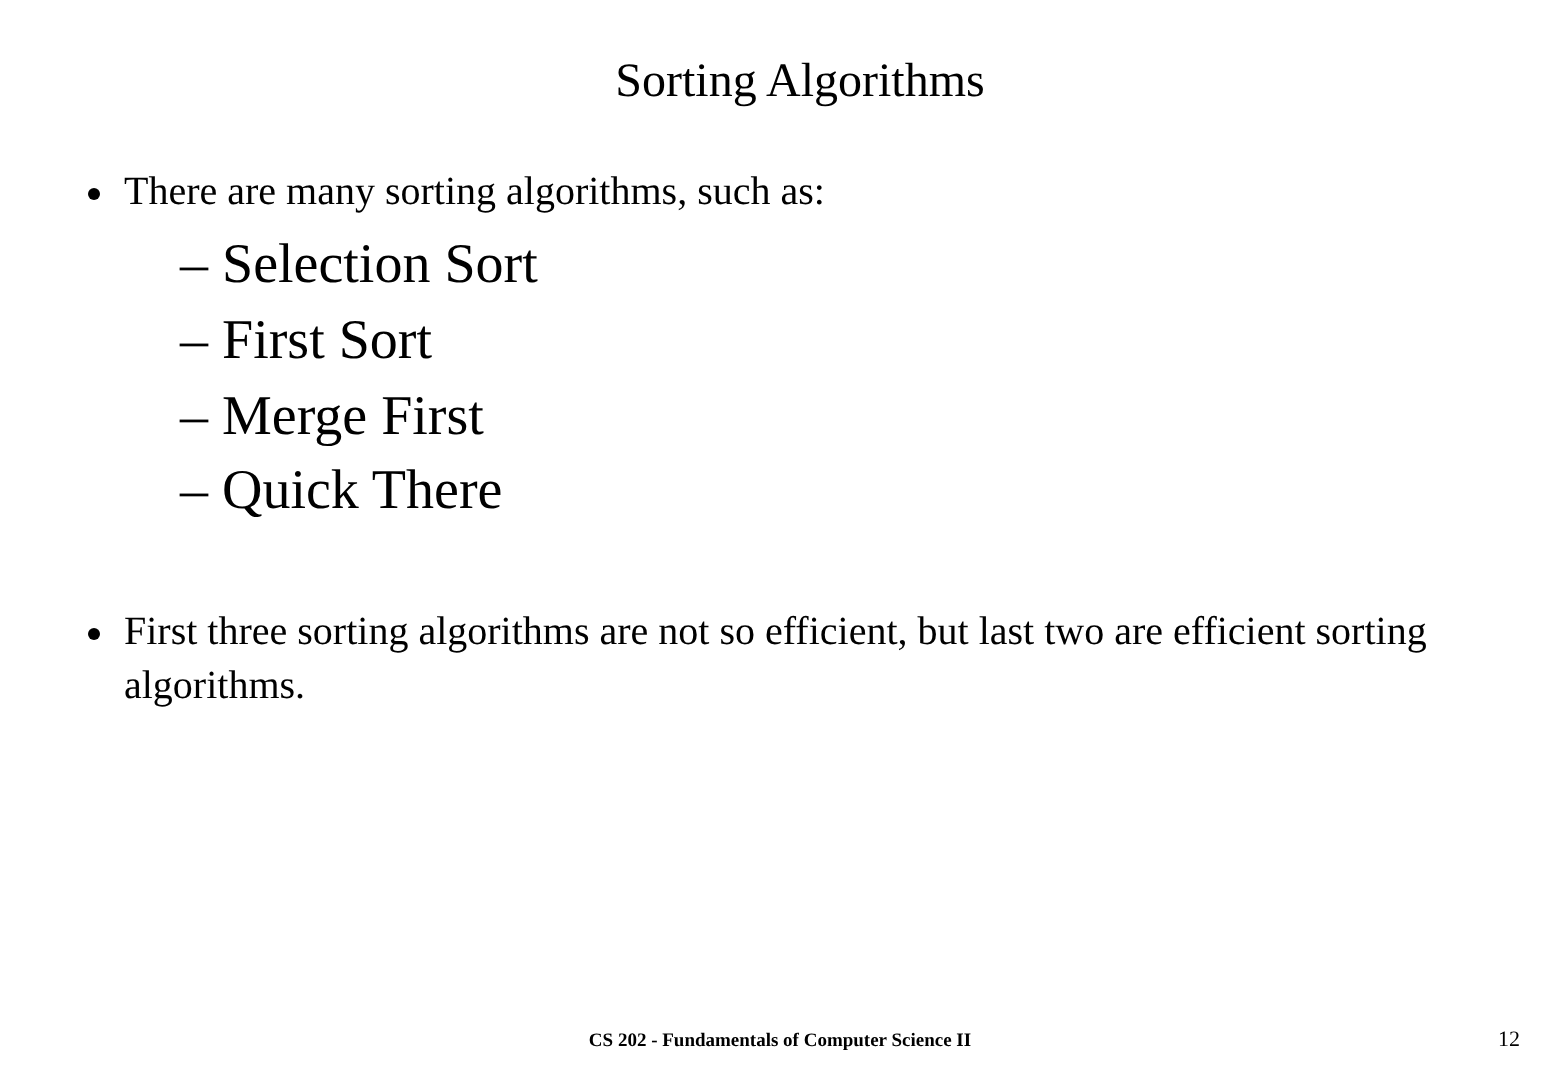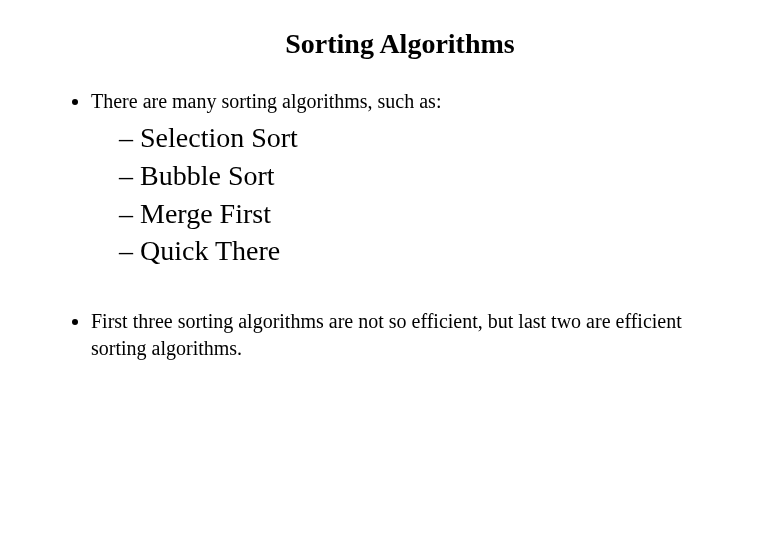--- a/index.html
+++ b/index.html
@@ -1,45 +1,49 @@
 <!DOCTYPE html>
 <html><head>
 <meta charset="utf-8">
 <style>
   * { margin: 0; padding: 0; box-sizing: border-box; }
   html, body { width: 780px; height: 540px; background: #fff; font-family: "Times New Roman", Times, serif; color: #000; }
   .slide { position: relative; width: 780px; height: 540px; padding: 28px 40px 40px 60px; }
-  .title { font-size: 28px; font-weight: bold; text-align: center; margin-bottom: 28px; }
-  ul.level1 { list-style: disc; margin-left: 31px; }
+  .title { font-size: 24px; font-weight: normal; text-align: center; margin-bottom: 28px; }
+  ul.level1 { list-style: disc; margin-left: 2px; }
   ul.level1 > li { font-size: 20px; margin-bottom: 6px; line-height: 1.35; }
   ul.level2 { list-style: none; margin-left: 28px; margin-top: 4px; }
   ul.level2 > li { font-size: 28px; line-height: 1.35; }
   ul.level2 > li::before { content: "– "; }
   .spacer { height: 32px; }
   .footer { position: absolute; bottom: 14px; left: 0; width: 100%; }
   .footer-course { text-align: center; font-size: 9.5px; font-weight: bold; }
   .page-num { position: absolute; right: 20px; bottom: 0; font-size: 11px; }
 </style>
 </head>
 <body>
 
 <div class="slide">
   <h1 class="title">Sorting Algorithms</h1>
 
   <ul class="level1">
     <li>
       <span>There are many sorting algorithms, such as:</span>
       <ul class="level2">
         <li>Selection Sort</li>
-        <li>Bubble Sort</li>
+        <li>First Sort</li>
         <li>Merge First</li>
         <li>Quick There</li>
       </ul>
     </li>
   </ul>
 
   <div class="spacer"></div>
 
   <ul class="level1">
     <li>First three sorting algorithms are not so efficient, but last two are efficient sorting algorithms.</li>
   </ul>
 
+  <div class="footer">
+    <div class="footer-course">CS 202 - Fundamentals of Computer Science II</div>
+    <div class="page-num">12</div>
+  </div>
 </div>
 
 </body></html>

